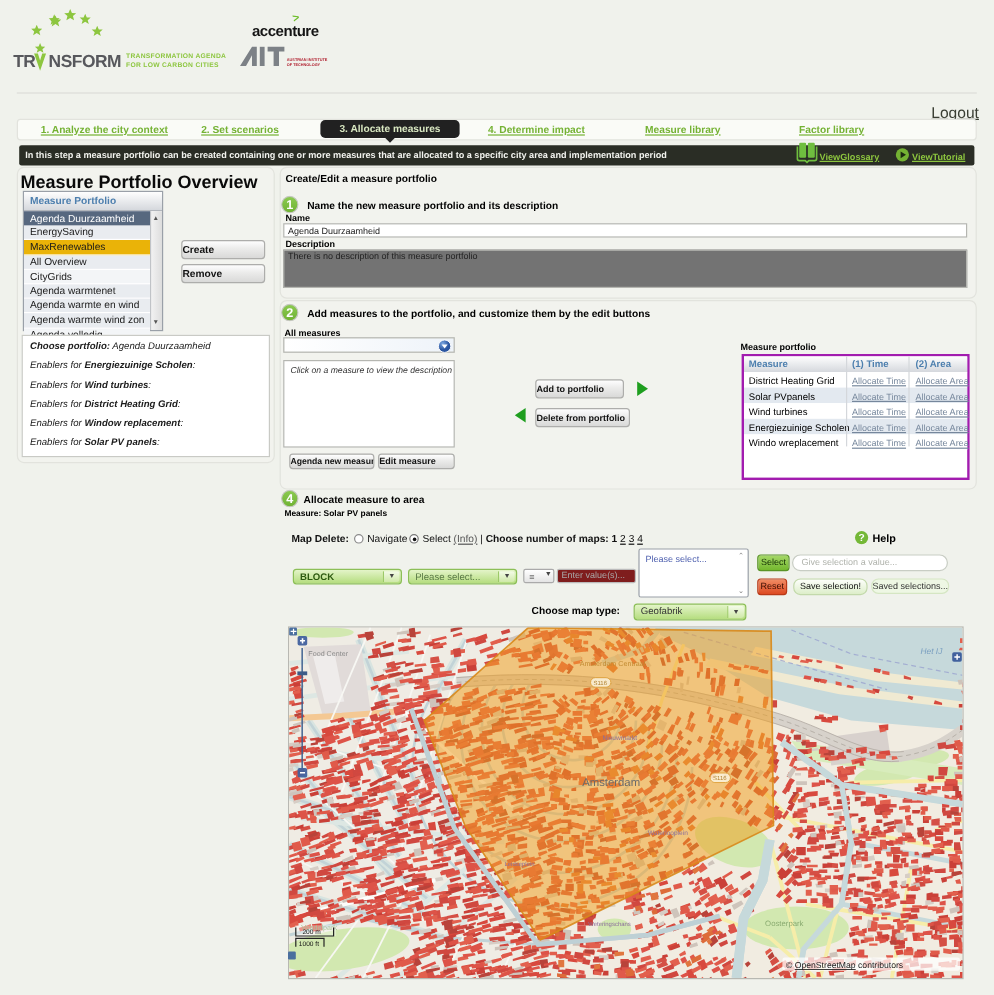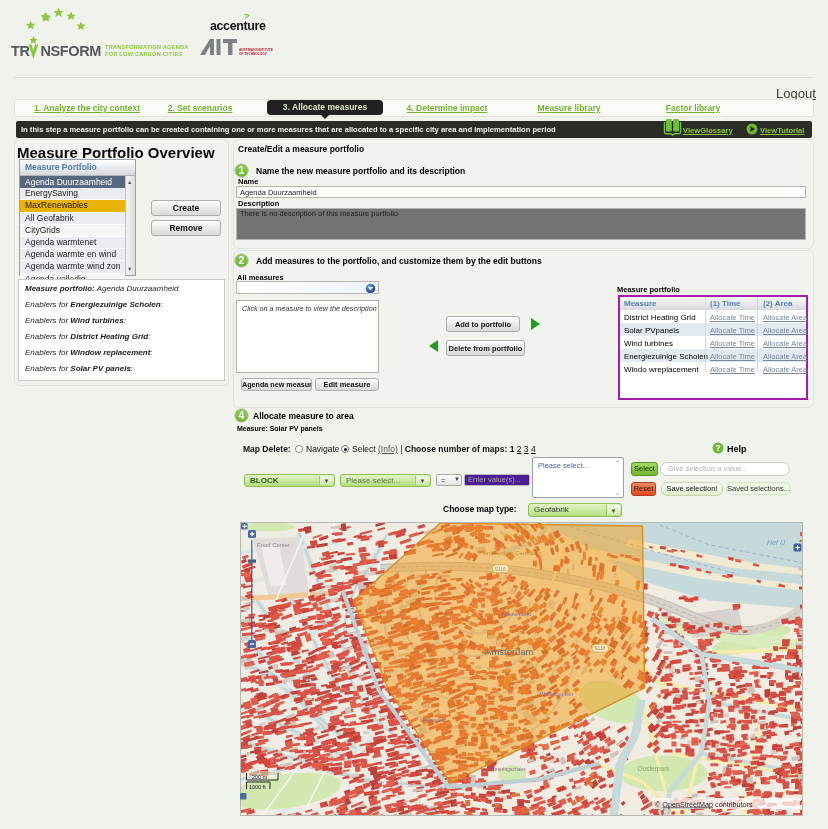--- a/index.html
+++ b/index.html
@@ -1,20 +1,20 @@
 <!DOCTYPE html>
 <html><head>
 <meta charset="utf-8">
 <style>
 html,body{margin:0;padding:0}
 body{width:828px;height:829px;background:#f0f2ec;font-family:"Liberation Sans",sans-serif;position:relative;overflow:hidden}
 .abs{position:absolute}
 .b{font-weight:bold}
 .i{font-style:italic}
-.btn{position:absolute;background:linear-gradient(#fefefe,#ebebea 45%,#d9d9d8);border:1px solid #adadab;border-radius:3px;text-align:center;color:#111;font-weight:bold;box-sizing:border-box;white-space:nowrap;overflow:hidden}
+.btn{position:absolute;background:linear-gradient(#fefefe,#ebebea 45%,#d9d9d8);border:1px solid #adadab;border-radius:3px;color:#111;font-weight:bold;box-sizing:border-box;white-space:nowrap;overflow:hidden}
 .gsel{position:absolute;background:linear-gradient(#e3f4c8,#b5dd7f);border:1px solid #8cbf57;border-radius:3px;box-sizing:border-box}
 .gsel .arr{position:absolute;right:1px;top:1px;bottom:1px;width:13px;background:linear-gradient(#f4fbe9,#cfe9a8);border-left:1px solid #9cc968;border-radius:0 2px 2px 0;text-align:center;color:#444;font-size:6px;line-height:11px}
 .lnk{position:absolute;top:2.5px;color:#76879c;text-decoration:underline;font-size:7.5px;white-space:nowrap}
 .navlnk{position:absolute;top:103px;font-size:8.5px;font-weight:bold;color:#74b233;text-decoration:underline;text-align:center;white-space:nowrap}
 </style>
 </head>
 <body>
 
 <svg class="abs" style="left:10px;top:6px" width="200" height="62" viewBox="0 0 200 62">
  <g fill="#8dc63f">
@@ -71,37 +71,37 @@
 
 <div class="abs" style="left:14px;top:139px;width:213px;height:245px;background:#f2f3ee;border:1px solid #e2e3dd;border-radius:6px"></div>
 <div class="abs b" style="left:17px;top:144px;font-size:15px;color:#0a0a0a">Measure Portfolio Overview</div>
 
 <div class="abs" style="left:19px;top:159px;width:117px;height:117px;background:#fff;border:1px solid #9aa0a8;box-sizing:border-box">
  <div style="height:15px;background:linear-gradient(#fefefe,#d5d8dd);border-bottom:1px solid #b2b6bc;color:#4d7fae;font-weight:bold;font-size:8.5px;line-height:15px;padding-left:5px">Measure Portfolio</div>
  <div style="position:absolute;left:0;top:16px;right:10.5px;bottom:0;font-size:8.5px;color:#1a1a1a">
   <div style="height:12.2px;background:#57687f;color:#fff;line-height:12.2px;padding-left:5px">Agenda Duurzaamheid</div>
   <div style="height:11.2px;background:#e9ecf0;line-height:11.2px;padding-left:5px;border-bottom:1px solid #fff">EnergySaving</div>
   <div style="height:11.2px;background:#eab308;line-height:11.2px;padding-left:5px;border-bottom:1px solid #fff">MaxRenewables</div>
-  <div style="height:11.2px;background:#e9ecf0;line-height:11.2px;padding-left:5px;border-bottom:1px solid #fff">All Geofabrik</div>
+  <div style="height:11.2px;background:#e9ecf0;line-height:11.2px;padding-left:5px;border-bottom:1px solid #fff">All Overview</div>
   <div style="height:11.2px;background:#f3f5f7;line-height:11.2px;padding-left:5px;border-bottom:1px solid #fff">CityGrids</div>
   <div style="height:11.2px;background:#e9ecf0;line-height:11.2px;padding-left:5px;border-bottom:1px solid #fff">Agenda warmtenet</div>
   <div style="height:11.2px;background:#e9ecf0;line-height:11.2px;padding-left:5px;border-bottom:1px solid #fff">Agenda warmte en wind</div>
   <div style="height:11.2px;background:#e9ecf0;line-height:11.2px;padding-left:5px;border-bottom:1px solid #fff">Agenda warmte wind zon</div>
   <div style="height:11px;background:#f3f5f7;line-height:11px;padding-left:5px">Agenda volledig</div>
  </div>
  <div style="position:absolute;right:0;top:16px;width:10.5px;bottom:0;background:linear-gradient(90deg,#f2f2f2,#dddddd);border-left:1px solid #c0c3c7;box-sizing:border-box">
   <div style="position:absolute;top:3px;left:1.5px;font-size:5.5px;color:#555">▲</div>
   <div style="position:absolute;bottom:3px;left:1.5px;font-size:5.5px;color:#555">▼</div>
  </div>
 </div>
 <div class="btn" style="left:151px;top:200px;width:70px;height:16px;font-size:8.5px;line-height:15px">Create</div>
 <div class="btn" style="left:151px;top:220px;width:70px;height:16px;font-size:8.5px;line-height:15px">Remove</div>
 
 <div class="abs" style="left:18px;top:279px;width:207px;height:102px;background:#fff;border:1px solid #c9cac5;box-sizing:border-box;font-size:8px;color:#1a1a1a">
- <div class="i" style="position:absolute;left:6px;top:4px"><span class="b">Measure portfolio:</span> Agenda Duurzaamheid</div>
+ <div class="i" style="position:absolute;left:6px;top:4px"><span class="b">Choose portfolio:</span> Agenda Duurzaamheid</div>
  <div class="i" style="position:absolute;left:6px;top:20px">Enablers for <span class="b">Energiezuinige Scholen</span>:</div>
  <div class="i" style="position:absolute;left:6px;top:36px">Enablers for <span class="b">Wind turbines</span>:</div>
  <div class="i" style="position:absolute;left:6px;top:52px">Enablers for <span class="b">District Heating Grid</span>:</div>
  <div class="i" style="position:absolute;left:6px;top:68px">Enablers for <span class="b">Window replacement</span>:</div>
  <div class="i" style="position:absolute;left:6px;top:84px">Enablers for <span class="b">Solar PV panels</span>:</div>
 </div>
 
 <div class="abs" style="left:233px;top:139px;width:579px;height:108px;background:#f2f3ee;border:1px solid #e2e3dd;border-radius:6px"></div>
 <div class="abs" style="left:233px;top:250px;width:579px;height:156px;background:#f2f3ee;border:1px solid #e2e3dd;border-radius:6px"></div>
 <div class="abs b" style="left:238px;top:144px;font-size:8.5px">Create/Edit a measure portfolio</div>
@@ -208,21 +208,21 @@
     <span class="arr">▼</span>
   </div>
 <div class="gsel" style="left:340px;top:473.5px;width:91px;height:13px">
     <span style="position:absolute;left:5px;top:1px;font-size:8px;color:#5a7a46">Please select...</span>
     <span class="arr">▼</span>
   </div>
 <div class="abs" style="left:436px;top:474px;width:26px;height:12px;background:linear-gradient(#fff,#e4e4e4);border:1px solid #aaa;border-radius:2px;box-sizing:border-box">
     <span style="position:absolute;left:4px;top:1px;font-size:7.5px;color:#333">=</span>
     <span style="position:absolute;right:1px;top:0.5px;font-size:6px;color:#444">▼</span>
   </div>
-<div class="abs" style="left:464px;top:474px;width:66px;height:12px;background:#4c1d95;border:1px solid #bbb;border-radius:2px;box-sizing:border-box;font-size:7.5px;color:#a8a8a8;line-height:10px;padding-left:3px">Enter value(s)...</div>
+<div class="abs" style="left:464px;top:474px;width:66px;height:12px;background:#7f1d1d;border:1px solid #bbb;border-radius:2px;box-sizing:border-box;font-size:7.5px;color:#a8a8a8;line-height:10px;padding-left:3px">Enter value(s)...</div>
 <div class="abs" style="left:532px;top:457px;width:92px;height:41px;background:#fff;border:1px solid #9aa0a8;border-radius:2px;box-sizing:border-box">
  <div style="position:absolute;left:5px;top:3px;font-size:7.5px;color:#4d5fae">Please select...</div>
  <div style="position:absolute;right:3px;top:1px;font-size:6px;color:#777">⌃</div>
  <div style="position:absolute;right:3px;bottom:1px;font-size:6px;color:#777">⌄</div>
 </div>
 <div class="abs" style="left:631px;top:462px;width:27px;height:14px;background:linear-gradient(#a5d868,#74b82f);border:1px solid #5a9427;border-radius:3px;box-sizing:border-box;font-size:7.5px;color:#143003;text-align:center;line-height:12px">Select</div>
 <div class="abs" style="left:660px;top:462px;width:130px;height:14px;background:#fff;border:1px solid #c8cdc4;border-radius:7px;box-sizing:border-box;font-size:7.5px;color:#b0b3ac;line-height:12px;padding-left:7px">Give selection a value...</div>
 <div class="abs" style="left:631px;top:481.5px;width:25px;height:14px;background:linear-gradient(#f08c64,#dd4a22);border:1px solid #b93a18;border-radius:3px;box-sizing:border-box;font-size:7.5px;color:#3c0e02;text-align:center;line-height:12px">Reset</div>
 <div class="abs" style="left:661px;top:481.5px;width:62px;height:14px;background:linear-gradient(#fdfefb,#ddeec9);border:1px solid #c3d9ab;border-radius:6px;box-sizing:border-box;font-size:7.5px;color:#111;text-align:center;line-height:12px">Save selection!</div>
 <div class="abs" style="left:726px;top:482px;width:65px;height:13px;background:#eef7e4;border:1px solid #d5e6c3;border-radius:6px;box-sizing:border-box;font-size:7.5px;color:#333;text-align:center;line-height:11px">Saved selections...</div>

